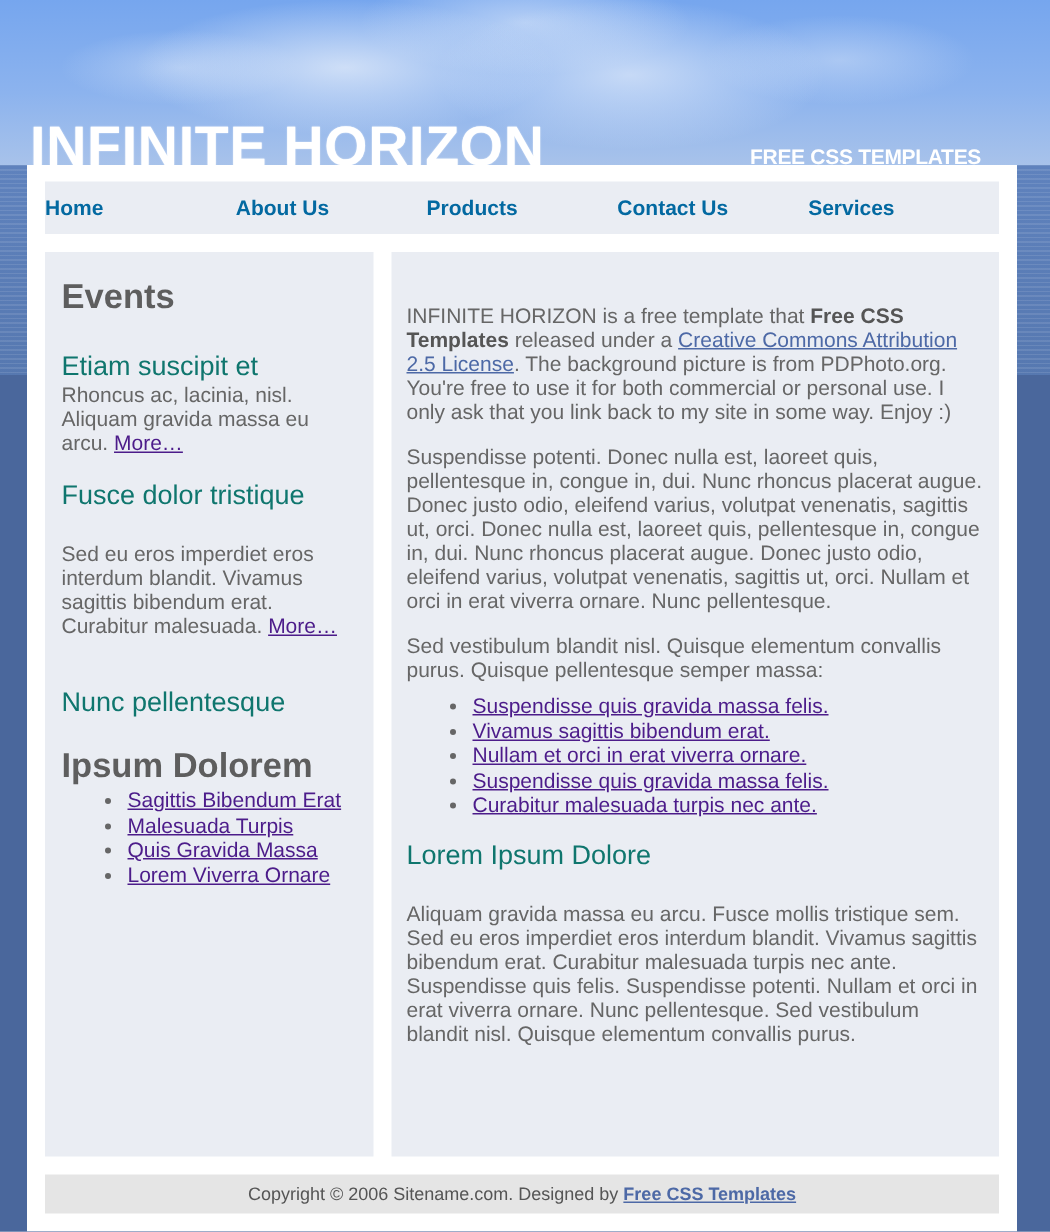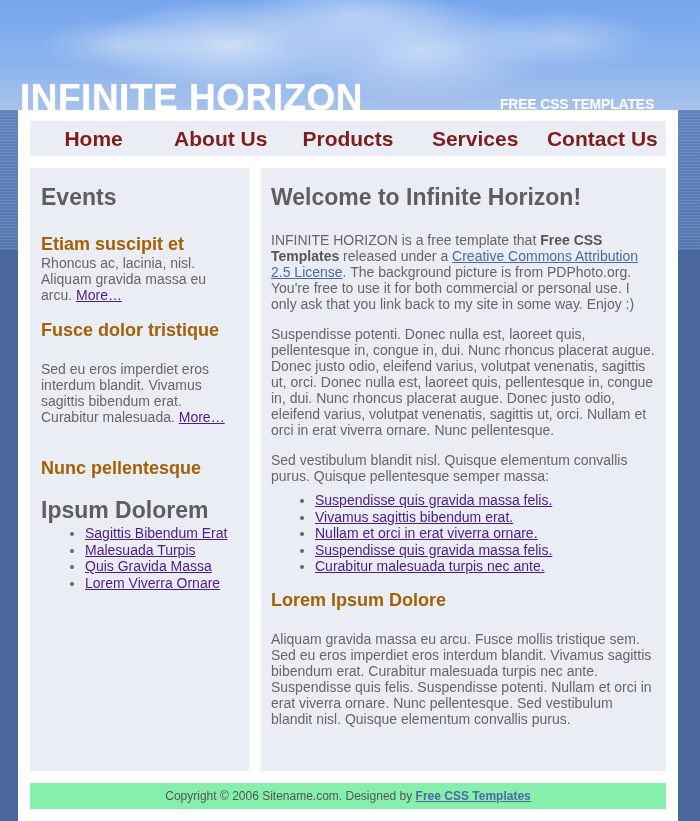--- a/index.html
+++ b/index.html
@@ -44,71 +44,71 @@
       position: absolute; left: 500px; top: 96px;
       font-weight: bold; font-size: 14px; color: #ffffff;
       line-height: 16px; z-index: 3; letter-spacing: -0.2px;
     }
     .nav {
       position: absolute; left: 30px; top: 121px; width: 636px; height: 35px;
       background: #eaedf3; z-index: 2;
       display: flex; align-items: center;
     }
     .nav a {
-      display: block; width: 127.2px; text-align: center;
-      font-weight: bold; font-size: 21px; color: #7f1d1d;
+      display: block; width: 127.2px; text-align: left;
+      font-weight: bold; font-size: 14px; color: #0369a1;
       text-decoration: none; line-height: 35px;
     }
     .sidebar {
       position: absolute; left: 30px; top: 168px; width: 219px; height: 603px;
       background: #eaedf3; padding: 14px 11px 0 11px; color: #666;
     }
     .content {
       position: absolute; left: 261px; top: 168px; width: 405px; height: 603px;
       background: #eaedf3; padding: 14px 10px 0 10px; color: #666;
     }
     h2.big {
       font-size: 23px; font-weight: bold; color: #5e5e5e; line-height: 30px;
       font-family: "Liberation Sans", sans-serif;
     }
     h3.sub {
-      font-size: 18px; font-weight: bold; color: #a16207; line-height: 22px;
+      font-size: 18px; font-weight: normal; color: #0f766e; line-height: 22px;
     }
     p {
       font-size: 14px; line-height: 16px; color: #666;
     }
     a.link { color: #4c1c8a; text-decoration: underline; }
     a.link2 { color: #4d69a6; text-decoration: underline; }
     ul.links { list-style: disc; font-size: 14px; line-height: 16.5px; color: #666; }
     ul.links li a { color: #4c1c8a; text-decoration: underline; }
     .footer {
       position: absolute; left: 30px; top: 783px; width: 636px; height: 26px;
-      background: #86efac; text-align: center;
+      background: #e5e5e5; text-align: center;
       font-size: 12px; line-height: 26px; color: #555;
     }
     .footer a { color: #4d69a6; font-weight: bold; text-decoration: underline; }
     strong { color: #555; }
   </style>
 </head>
 <body>
 
 <div class="bg-sky"></div>
 <div class="bg-sea"></div>
 
 <div class="page"></div>
 
 <div class="logo">INFINITE HORIZON</div>
 <div class="tagline">FREE CSS TEMPLATES</div>
 
 <nav class="nav">
   <a href="#">Home</a>
   <a href="#">About Us</a>
   <a href="#">Products</a>
+  <a href="#">Contact Us</a>
   <a href="#">Services</a>
-  <a href="#">Contact Us</a>
 </nav>
 
 <aside class="sidebar">
   <h2 class="big">Events</h2>
 
   <h3 class="sub" style="margin-top:21px;">Etiam suscipit et</h3>
   <p style="">
     <span>Rhoncus ac, lacinia, nisl. Aliquam gravida massa eu arcu.</span>
     <a href="#" class="link">More…</a>
   </p>
@@ -124,21 +124,20 @@
   <h2 class="big" style="margin-top:16px;">Ipsum Dolorem</h2>
   <ul class="links" style="padding-left:44px;">
     <li><a href="#">Sagittis Bibendum Erat</a></li>
     <li><a href="#">Malesuada Turpis</a></li>
     <li><a href="#">Quis Gravida Massa</a></li>
     <li><a href="#">Lorem Viverra Ornare</a></li>
   </ul>
 </aside>
 
 <main class="content">
-  <h2 class="big">Welcome to Infinite Horizon!</h2>
 
   <p style="margin-top:20px;">
     <span>INFINITE HORIZON is a free template that </span><strong>Free CSS Templates</strong><span> released under a </span><a href="#" class="link2">Creative Commons Attribution 2.5 License</a><span>. The background picture is from PDPhoto.org. You're free to use it for both commercial or personal use. I only ask that you link back to my site in some way. Enjoy :)</span>
   </p>
 
   <p style="margin-top:14px;">Suspendisse potenti. Donec nulla est, laoreet quis, pellentesque in, congue in, dui. Nunc rhoncus placerat augue. Donec justo odio, eleifend varius, volutpat venenatis, sagittis ut, orci. Donec nulla est, laoreet quis, pellentesque in, congue in, dui. Nunc rhoncus placerat augue. Donec justo odio, eleifend varius, volutpat venenatis, sagittis ut, orci. Nullam et orci in erat viverra ornare. Nunc pellentesque.</p>
 
   <p style="margin-top:14px;">Sed vestibulum blandit nisl. Quisque elementum convallis purus. Quisque pellentesque semper massa:</p>
 
   <ul class="links" style="margin-top:8px; padding-left:44px;">

